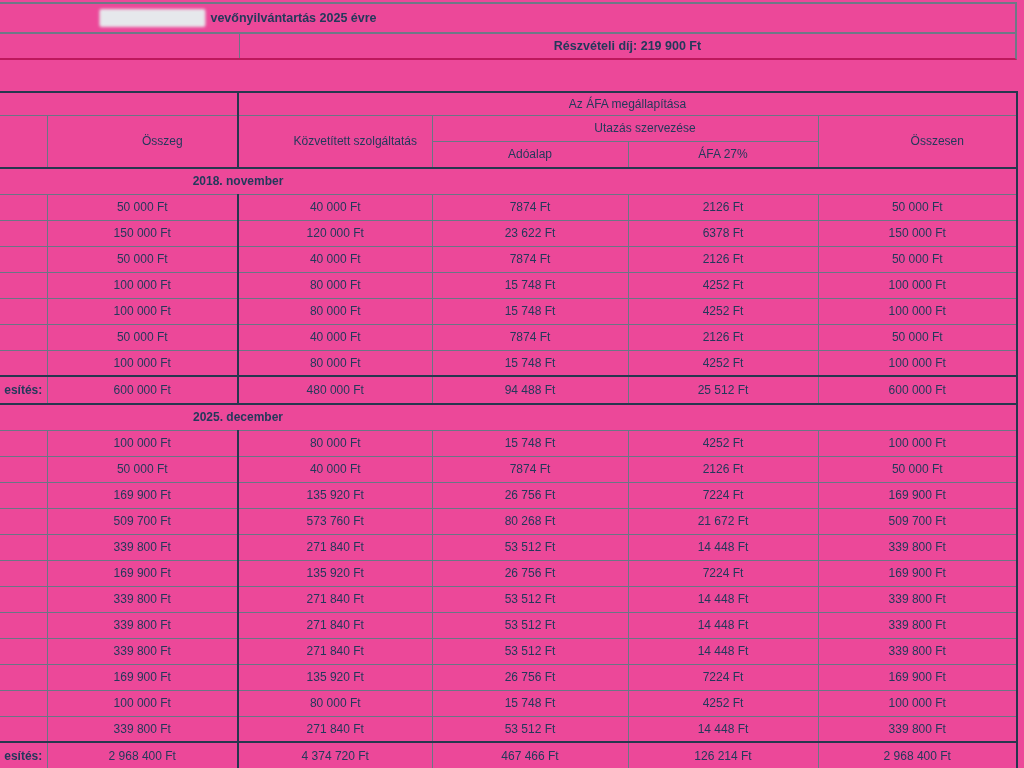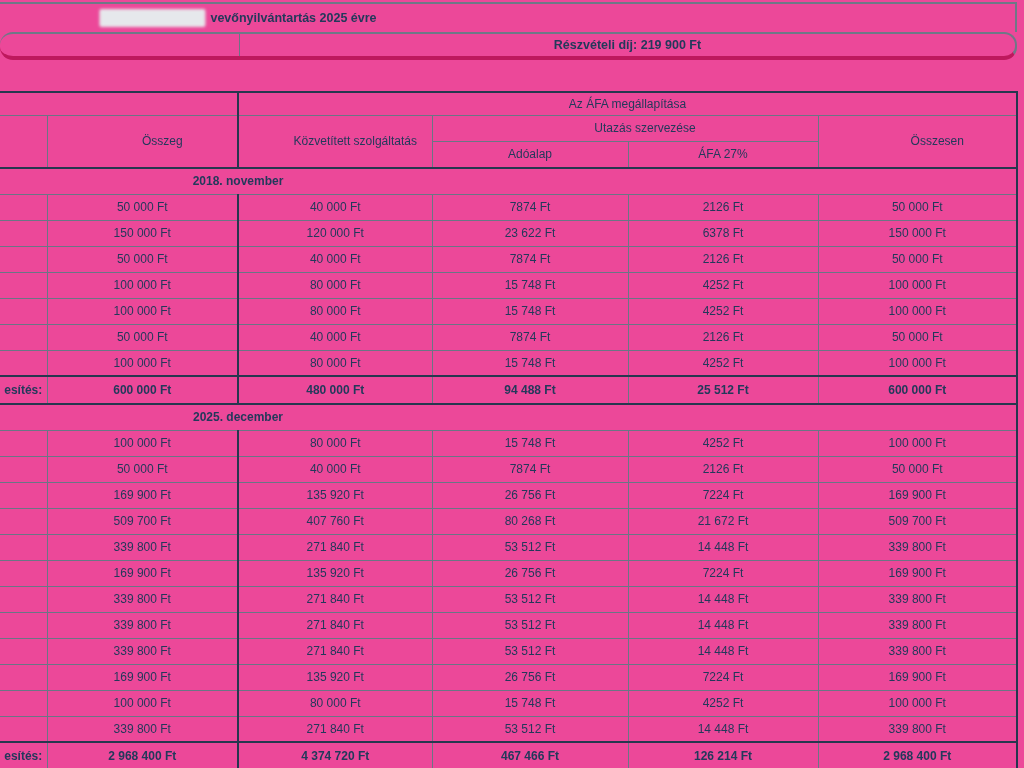--- a/index.html
+++ b/index.html
@@ -20,21 +20,21 @@
     position:absolute; left:238px; top:50%; transform:translate(-50%,-50%);
     display:flex; align-items:center; gap:5px; white-space:nowrap;
   }
   .redacted {
     width:106px; height:18px; border-radius:2px;
     background:#e6e8ec; filter:blur(1.5px);
   }
   .doc-title { font-size:12.5px; font-weight:bold; }
   .toprow2 {
     box-sizing:border-box; height:28px; display:flex;
-    border-top:2px solid #6f7887; border-bottom:4px solid #be185d; border-right:2px solid #6f7887;border-radius:13px;
+    border-top:2px solid #6f7887; border-bottom:2px solid #be185d; border-right:2px solid #6f7887;
   }
   .toprow2 .cell-empty { box-sizing:border-box; width:240px; border-right:1px solid #6b7585; }
   .toprow2 .cell-fee {
     flex:1; display:flex; align-items:center; justify-content:center;
     font-size:12.5px; font-weight:bold;
   }
 
   
   table.main {
     position:absolute; left:0; top:91px; width:1017px;
@@ -56,21 +56,21 @@
   tr.month-row td {
     height:26px; position:relative;
     border-top:2px solid #26374f; border-left:none; border-right:2px solid #26374f;
   }
   .month-label {
     position:absolute; left:238px; top:50%; transform:translate(-50%,-50%);
     font-weight:bold; font-size:12px; white-space:nowrap;
   }
   tr.data-row td { height:26px; }
   tr.total-row td {
-    height:28px; font-weight:bold;
+    height:28px; font-weight:normal;
     border-top:2px solid #26374f; border-bottom:2px solid #26374f;
   }
   td.sliver { text-align:right; padding-right:4px; }
   tr.total-row td.sliver { font-weight:bold; }
 </style>
 </head>
 <body>
 
 <div class="canvas">
 
@@ -208,21 +208,21 @@
           <td class="sliver noleft"></td>
           <td>169 900 Ft</td>
           <td class="bl-thick">135 920 Ft</td>
           <td>26 756 Ft</td>
           <td>7224 Ft</td>
           <td>169 900 Ft</td>
         </tr>
         <tr class="data-row">
           <td class="sliver noleft"></td>
           <td>509 700 Ft</td>
-          <td class="bl-thick">407 760 Ft</td>
+          <td class="bl-thick">573 760 Ft</td>
           <td>80 268 Ft</td>
           <td>21 672 Ft</td>
           <td>509 700 Ft</td>
         </tr>
         <tr class="data-row">
           <td class="sliver noleft"></td>
           <td>339 800 Ft</td>
           <td class="bl-thick">271 840 Ft</td>
           <td>53 512 Ft</td>
           <td>14 448 Ft</td>

